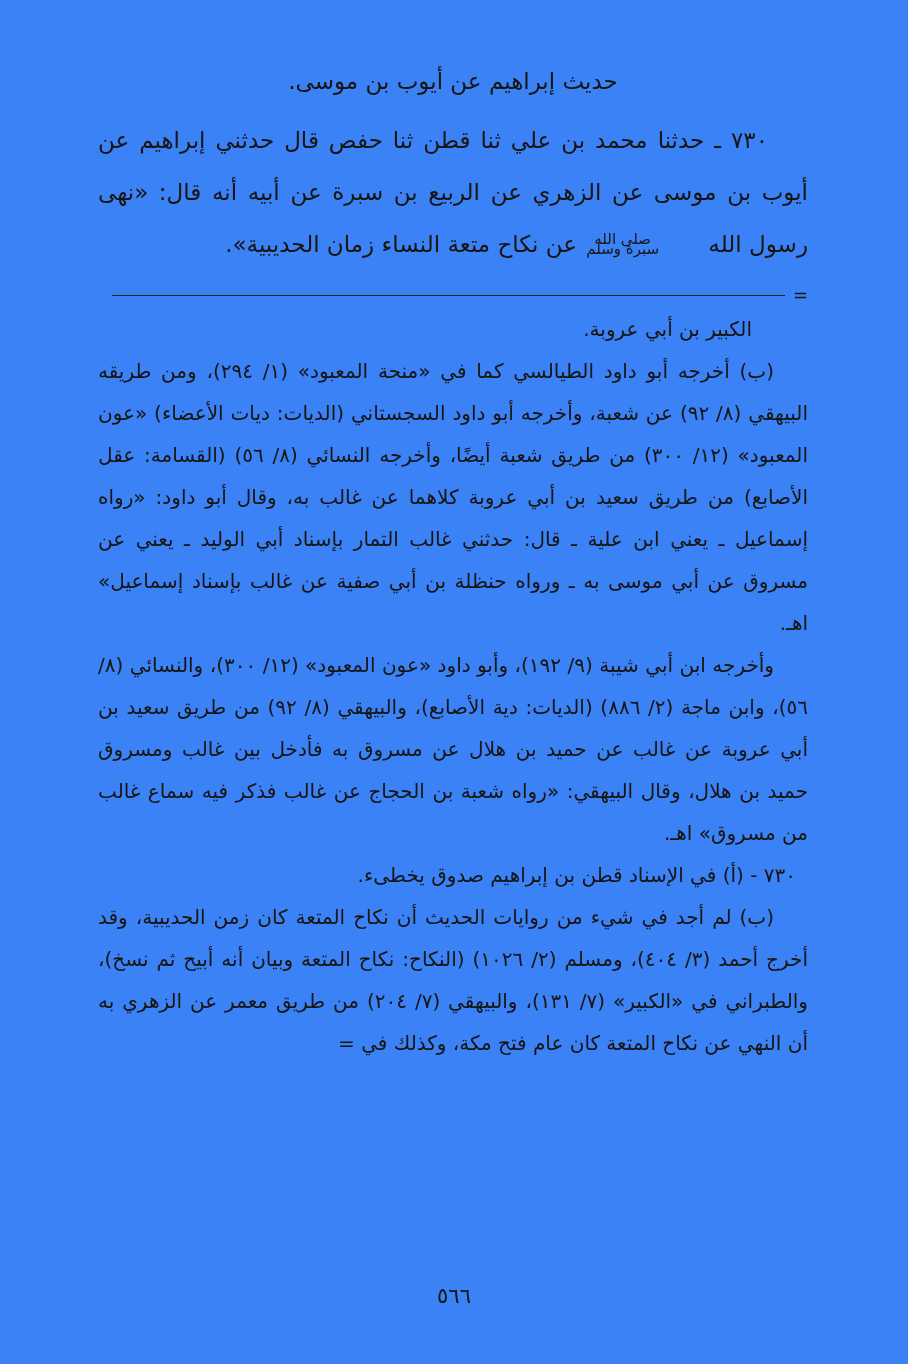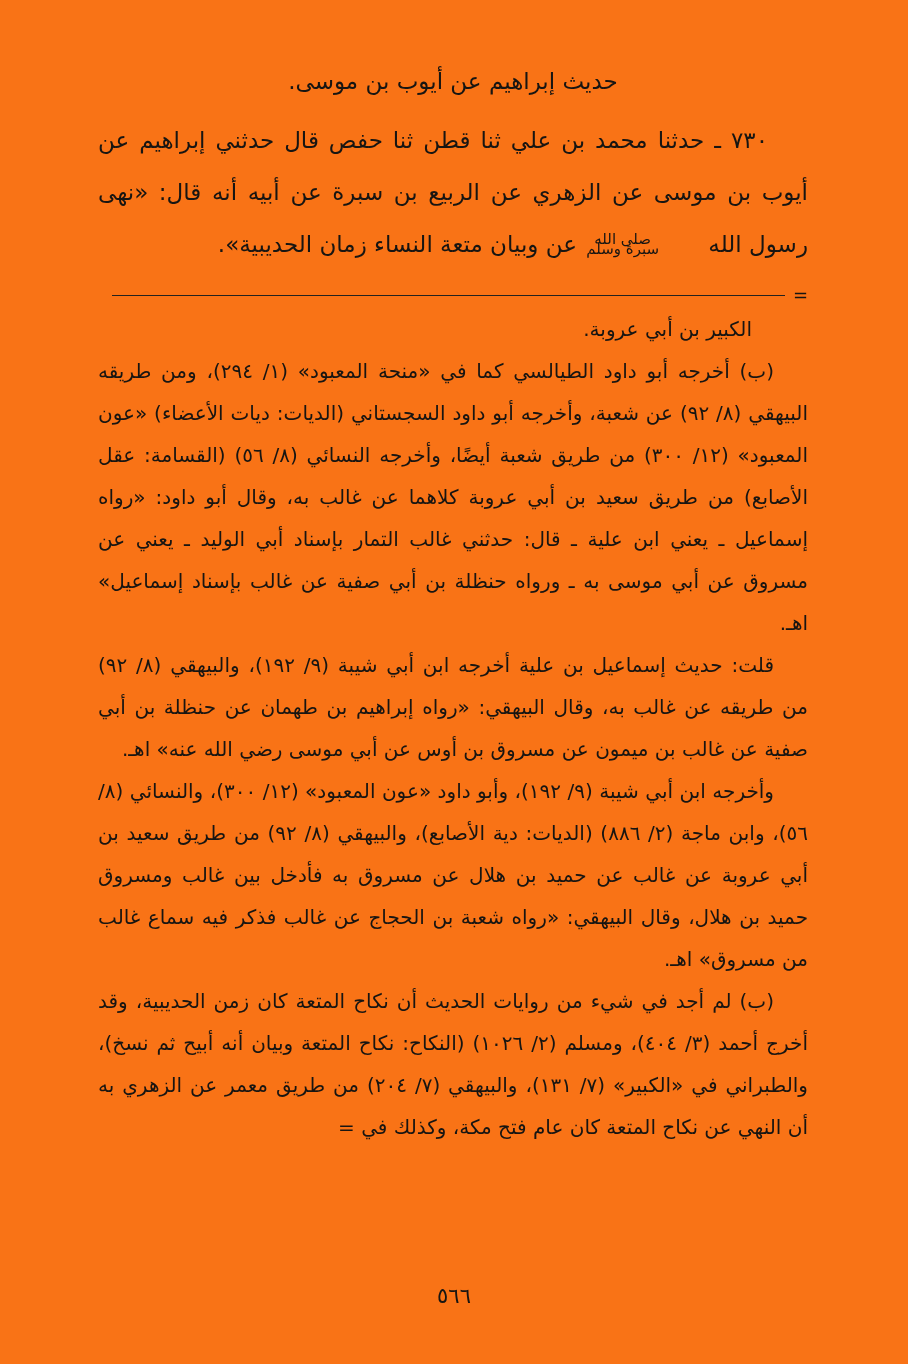--- a/index.html
+++ b/index.html
@@ -5,21 +5,21 @@
   html, body {
     margin: 0;
     padding: 0;
     background: #e8e8e6;
   }
   .page {
     position: relative;
     width: 908px;
     height: 1364px;
     margin: 0 auto;
-    background: #f97316;
+    background: #3b82f6;
     color: #171512;
     font-family: "DejaVu Sans", sans-serif;
     direction: rtl;
     overflow: hidden;
   }
   .content {
     position: absolute;
     top: 64px;
     right: 100px;
     width: 710px;
@@ -94,32 +94,32 @@
 
     <div class="heading">حديث إبراهيم عن أيوب بن موسى.</div>
 
     <p class="hadith">
       <b>٧٣٠ ـ حدثنا</b>
       <span>محمد بن علي ثنا قطن ثنا حفص قال حدثني إبراهيم عن أيوب بن موسى عن الزهري عن الربيع بن سبرة عن أبيه أنه قال: «نهى رسول الله</span>
       <span class="saw">
         <span>صلى الله</span>
         <span>سبرة وسلم</span>
       </span>
-      <span>عن وبيان متعة النساء زمان الحديبية».</span>
+      <span>عن نكاح متعة النساء زمان الحديبية».</span>
     </p>
 
     <div class="sep-row">
       <span class="cont-mark">=</span>
       <span class="rule"></span>
     </div>
 
     <div class="footnotes">
       <p class="fn-lead">الكبير بن أبي عروبة.</p>
       <p class="fn-para">(ب) أخرجه أبو داود الطيالسي كما في «منحة المعبود» (١/ ٢٩٤)، ومن طريقه البيهقي (٨/ ٩٢) عن شعبة، وأخرجه أبو داود السجستاني (الديات: ديات الأعضاء) «عون المعبود» (١٢/ ٣٠٠) من طريق شعبة أيضًا، وأخرجه النسائي (٨/ ٥٦) (القسامة: عقل الأصابع) من طريق سعيد بن أبي عروبة كلاهما عن غالب به، وقال أبو داود: «رواه إسماعيل ـ يعني ابن علية ـ قال: حدثني غالب التمار بإسناد أبي الوليد ـ يعني عن مسروق عن أبي موسى به ـ ورواه حنظلة بن أبي صفية عن غالب بإسناد إسماعيل» اهـ.</p>
-      <p class="fn-para">قلت: حديث إسماعيل بن علية أخرجه ابن أبي شيبة (٩/ ١٩٢)، والبيهقي (٨/ ٩٢) من طريقه عن غالب به، وقال البيهقي: «رواه إبراهيم بن طهمان عن حنظلة بن أبي صفية عن غالب بن ميمون عن مسروق بن أوس عن أبي موسى رضي الله عنه» اهـ.</p>
       <p class="fn-para">وأخرجه ابن أبي شيبة (٩/ ١٩٢)، وأبو داود «عون المعبود» (١٢/ ٣٠٠)، والنسائي (٨/ ٥٦)، وابن ماجة (٢/ ٨٨٦) (الديات: دية الأصابع)، والبيهقي (٨/ ٩٢) من طريق سعيد بن أبي عروبة عن غالب عن حميد بن هلال عن مسروق به فأدخل بين غالب ومسروق حميد بن هلال، وقال البيهقي: «رواه شعبة بن الحجاج عن غالب فذكر فيه سماع غالب من مسروق» اهـ.</p>
+      <p class="fn-number">٧٣٠ - (أ) في الإسناد قطن بن إبراهيم صدوق يخطىء.</p>
       <p class="fn-para">(ب) لم أجد في شيء من روايات الحديث أن نكاح المتعة كان زمن الحديبية، وقد أخرج أحمد (٣/ ٤٠٤)، ومسلم (٢/ ١٠٢٦) (النكاح: نكاح المتعة وبيان أنه أبيح ثم نسخ)، والطبراني في «الكبير» (٧/ ١٣١)، والبيهقي (٧/ ٢٠٤) من طريق معمر عن الزهري به أن النهي عن نكاح المتعة كان عام فتح مكة، وكذلك في =</p>
     </div>
 
   </div>
 
   <div class="page-number">٥٦٦</div>
 </div>
 
 </body></html>

